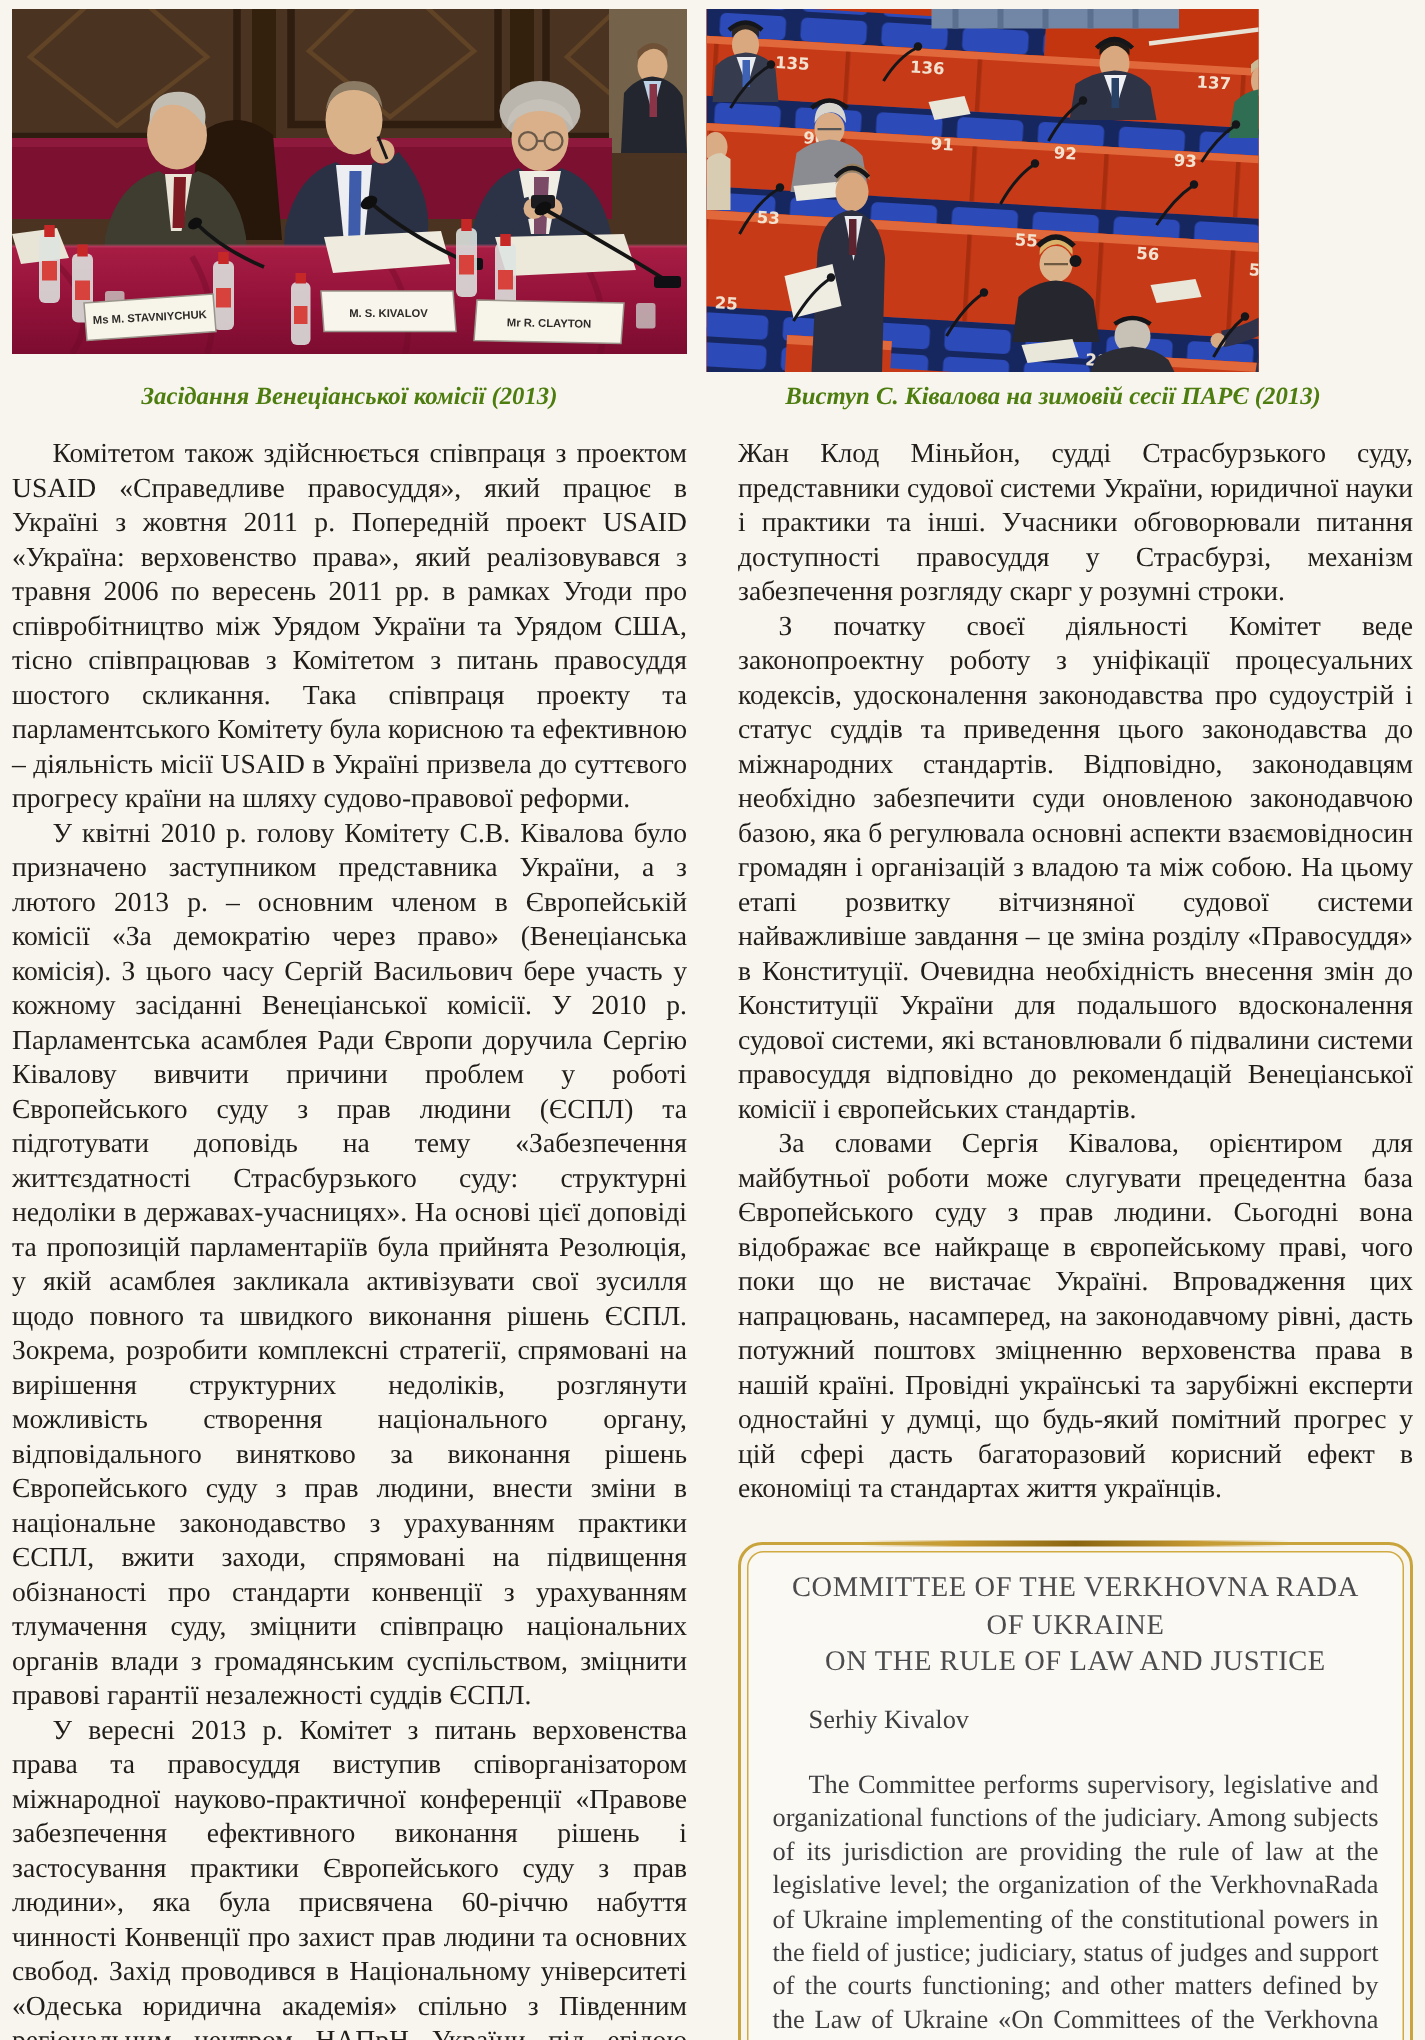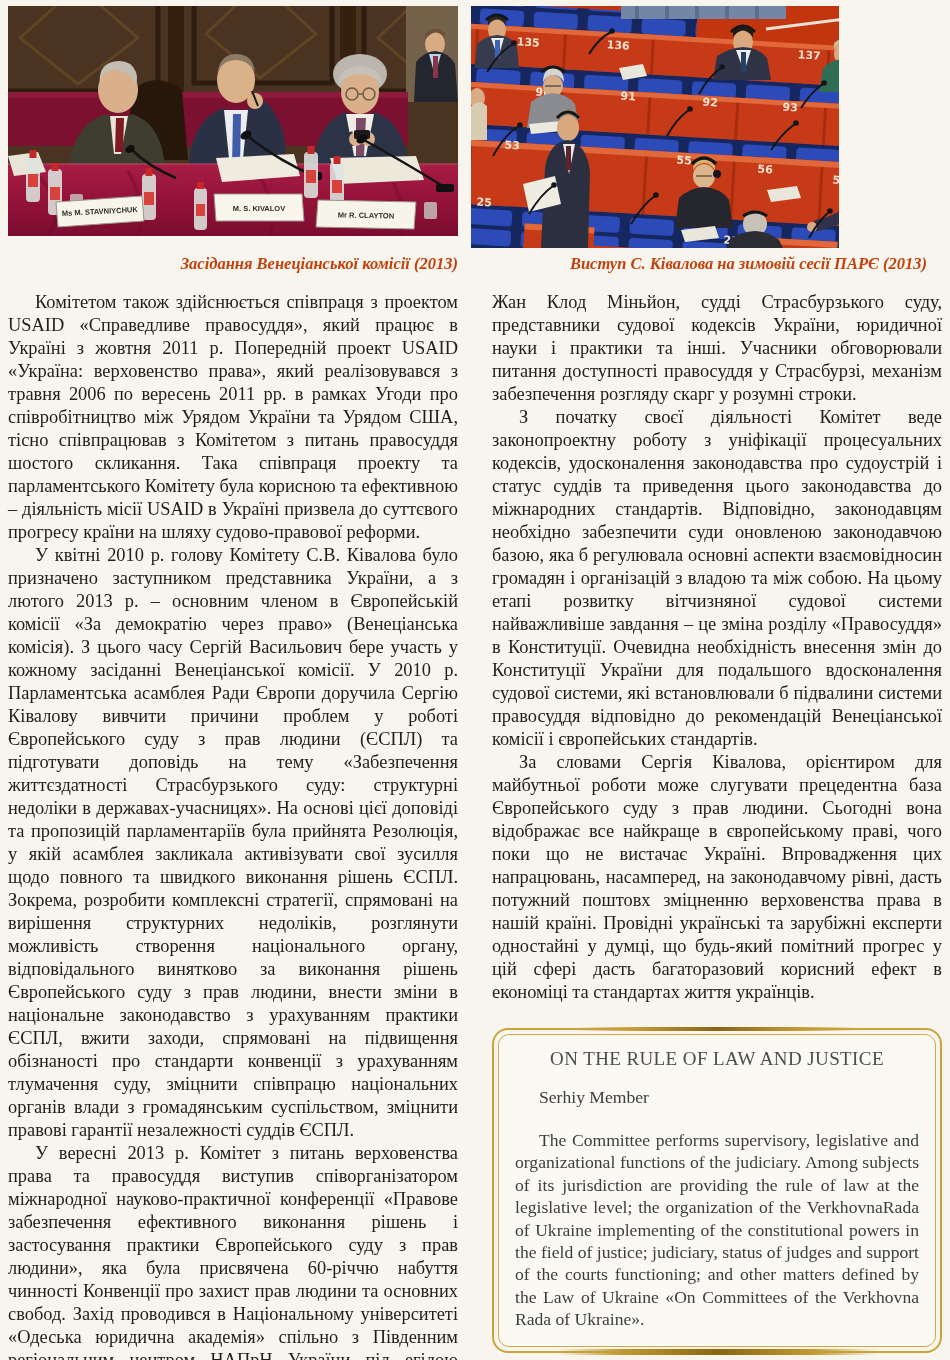--- a/index.html
+++ b/index.html
@@ -6,22 +6,22 @@
   .page {
     position:relative; width:950px; height:1360px; margin:0 auto;
     background:#f8f5ee; overflow:hidden;
     font-family:"Liberation Serif", serif; color:#201d1a;
   }
   .photo { position:absolute; top:6px; overflow:hidden; background:#3a2a1a; }
   .photo svg { display:block; }
   .photo-left  { left:8px;  width:450px; height:230px; }
   .photo-right { left:471px; width:368px; height:242px; background:#b33014; }
   .caption {
-    position:absolute; top:254px; width:450px; text-align:right;
-    font-style:italic; font-weight:bold; font-size:16.5px; color:#c2410c;
+    position:absolute; top:254px; width:450px; text-align:center;
+    font-style:italic; font-weight:bold; font-size:16.5px; color:#4d7c0f;
   }
   .caption-left  { left:8px; }
   .caption-right { left:477px; }
   .col { position:absolute; top:291px; width:450px; }
   .col-left  { left:8px; }
   .col-right { left:492px; }
   .col p {
     margin:0; text-align:justify; text-indent:27px;
     font-size:18.4px; line-height:23px; color:#201d1a;font-family:Liberation Serif, serif;
   }
@@ -387,30 +387,31 @@
   <div class="caption caption-left">Засідання Венеціанської комісії (2013)</div>
   <div class="caption caption-right">Виступ С. Ківалова на зимовій сесії ПАРЄ (2013)</div>
 
   <div class="col col-left">
     <p>Комітетом також здійснюється співпраця з проектом USAID «Справедливе правосуддя», який працює в Україні з жовтня 2011 р. Попередній проект USAID «Україна: верховенство права», який реалізовувався з травня 2006 по вересень 2011 рр. в рамках Угоди про співробітництво між Урядом України та Урядом США, тісно співпрацював з Комітетом з питань правосуддя шостого скликання. Така співпраця проекту та парламентського Комітету була корисною та ефективною – діяльність місії USAID в Україні призвела до суттєвого прогресу країни на шляху судово-правової реформи.</p>
     <p>У квітні 2010 р. голову Комітету С.В. Ківалова було призначено заступником представника України, а з лютого 2013 р. – основним членом в Європейській комісії «За демократію через право» (Венеціанська комісія). З цього часу Сергій Васильович бере участь у кожному засіданні Венеціанської комісії. У 2010 р. Парламентська асамблея Ради Європи доручила Сергію Ківалову вивчити причини проблем у роботі Європейського суду з прав людини (ЄСПЛ) та підготувати доповідь на тему «Забезпечення життєздатності Страсбурзького суду: структурні недоліки в державах-учасницях». На основі цієї доповіді та пропозицій парламентаріїв була прийнята Резолюція, у якій асамблея закликала активізувати свої зусилля щодо повного та швидкого виконання рішень ЄСПЛ. Зокрема, розробити комплексні стратегії, спрямовані на вирішення структурних недоліків, розглянути можливість створення національного органу, відповідального винятково за виконання рішень Європейського суду з прав людини, внести зміни в національне законодавство з урахуванням практики ЄСПЛ, вжити заходи, спрямовані на підвищення обізнаності про стандарти конвенції з урахуванням тлумачення суду, зміцнити співпрацю національних органів влади з громадянським суспільством, зміцнити правові гарантії незалежності суддів ЄСПЛ.</p>
     <p>У вересні 2013 р. Комітет з питань верховенства права та правосуддя виступив співорганізатором міжнародної науково-практичної конференції «Правове забезпечення ефективного виконання рішень і застосування практики Європейського суду з прав людини», яка була присвячена 60-річчю набуття чинності Конвенції про захист прав людини та основних свобод. Захід проводився в Національному університеті «Одеська юридична академія» спільно з Південним регіональним центром НАПрН України під егідою Генерального секретаря Ради Європи Турбйорна Ягланда. У конференції взяли участь Президент ПАРЄ</p>
   </div>
 
   <div class="col col-right">
-    <p class="no-indent">Жан Клод Міньйон, судді Страсбурзького суду, представники судової кодексів України, юридичної науки і практики та інші. Учасники обговорювали питання доступності правосуддя у Страсбурзі, механізм забезпечення розгляду скарг у розумні строки.</p>
+    <p class="no-indent">Жан Клод Міньйон, судді Страсбурзького суду, представники судової системи України, юридичної науки і практики та інші. Учасники обговорювали питання доступності правосуддя у Страсбурзі, механізм забезпечення розгляду скарг у розумні строки.</p>
     <p>З початку своєї діяльності Комітет веде законопроектну роботу з уніфікації процесуальних кодексів, удосконалення законодавства про судоустрій і статус суддів та приведення цього законодавства до міжнародних стандартів. Відповідно, законодавцям необхідно забезпечити суди оновленою законодавчою базою, яка б регулювала основні аспекти взаємовідносин громадян і організацій з владою та між собою. На цьому етапі розвитку вітчизняної судової системи найважливіше завдання – це зміна розділу «Правосуддя» в Конституції. Очевидна необхідність внесення змін до Конституції України для подальшого вдосконалення судової системи, які встановлювали б підвалини системи правосуддя відповідно до рекомендацій Венеціанської комісії і європейських стандартів.</p>
     <p>За словами Сергія Ківалова, орієнтиром для майбутньої роботи може слугувати прецедентна база Європейського суду з прав людини. Сьогодні вона відображає все найкраще в європейському праві, чого поки що не вистачає Україні. Впровадження цих напрацювань, насамперед, на законодавчому рівні, дасть потужний поштовх зміцненню верховенства права в нашій країні. Провідні українські та зарубіжні експерти одностайні у думці, що будь-який помітний прогрес у цій сфері дасть багаторазовий корисний ефект в економіці та стандартах життя українців.</p>
 
     <div class="info-box">
       <div class="info-box-inner">
         <div class="ib-title">
+          <div>COMMITTEE OF THE VERKHOVNA RADA OF UKRAINE</div>
           <div>ON THE RULE OF LAW AND JUSTICE</div>
         </div>
         <div class="ib-body">
-          <p class="ib-name">Serhiy Member</p>
+          <p class="ib-name">Serhiy Kivalov</p>
           <p class="ib-desc">The Committee performs supervisory, legislative and organizational functions of the judiciary. Among subjects of its jurisdiction are providing the rule of law at the legislative level; the organization of the VerkhovnaRada of Ukraine implementing of the constitutional powers in the field of justice; judiciary, status of judges and support of the courts functioning; and other matters defined by the Law of Ukraine «On Committees of the Verkhovna Rada of Ukraine».</p>
         </div>
       </div>
     </div>
   </div>
 
 </div>
 
 </body></html>

